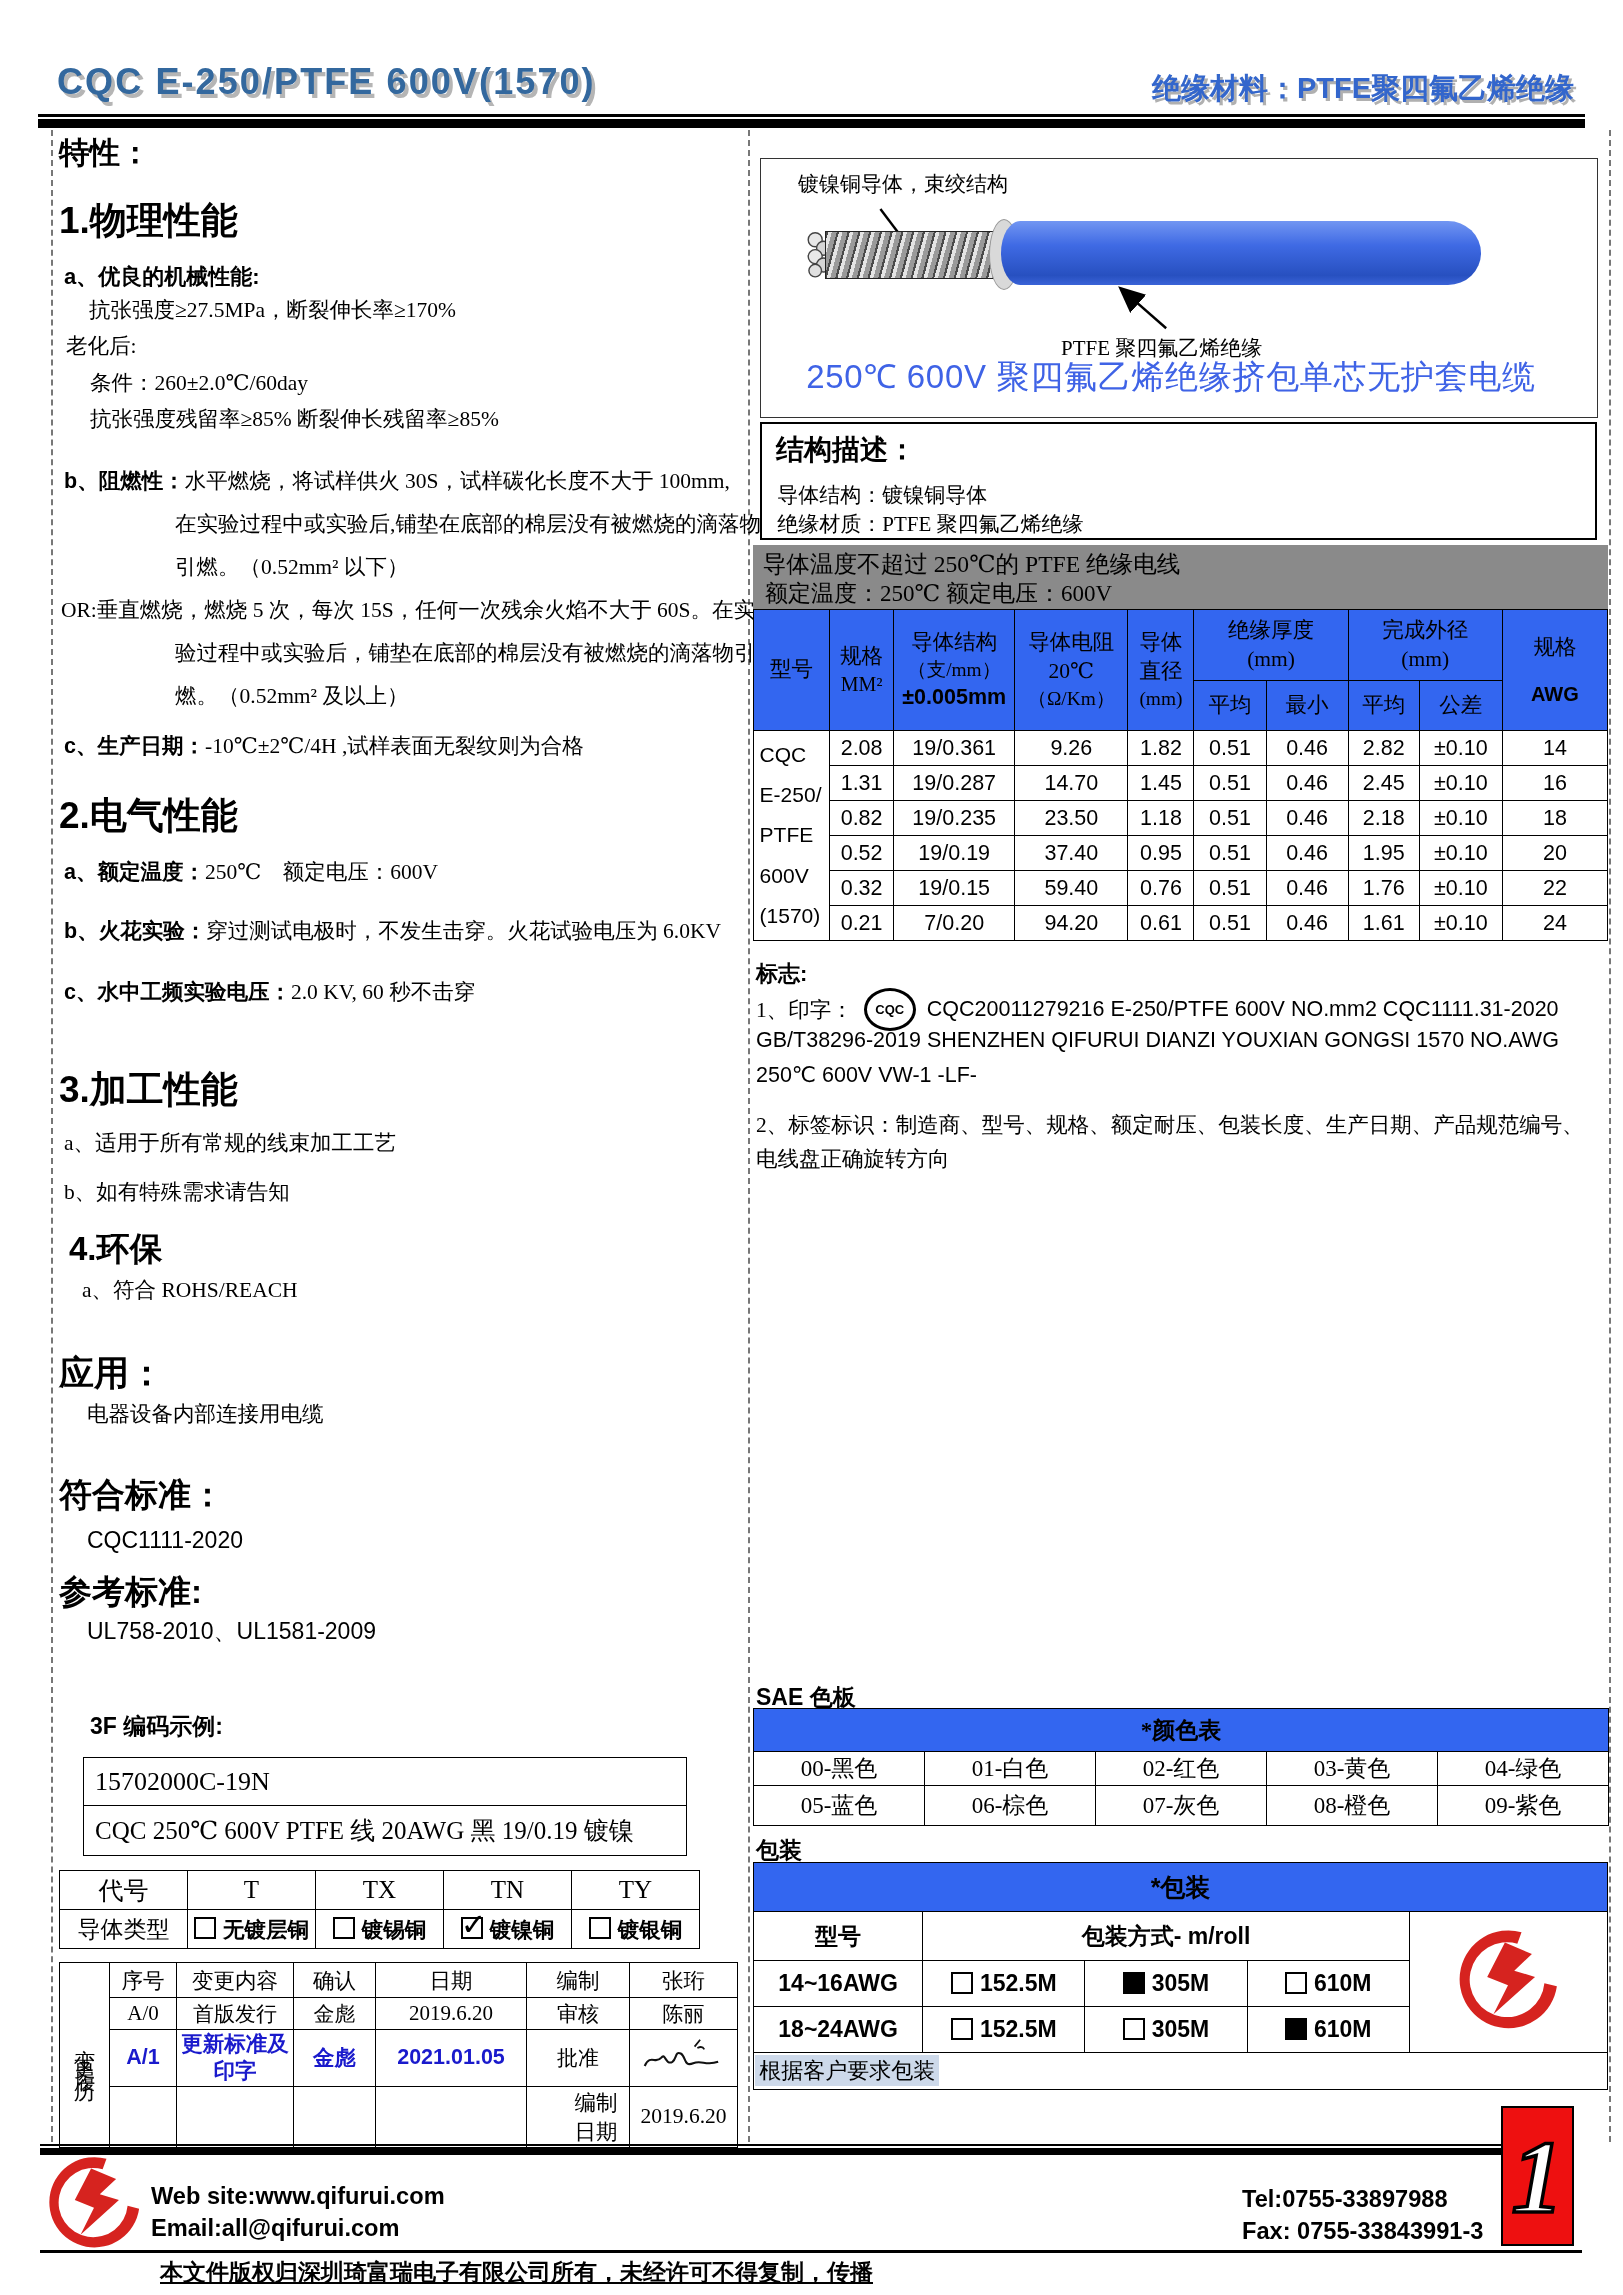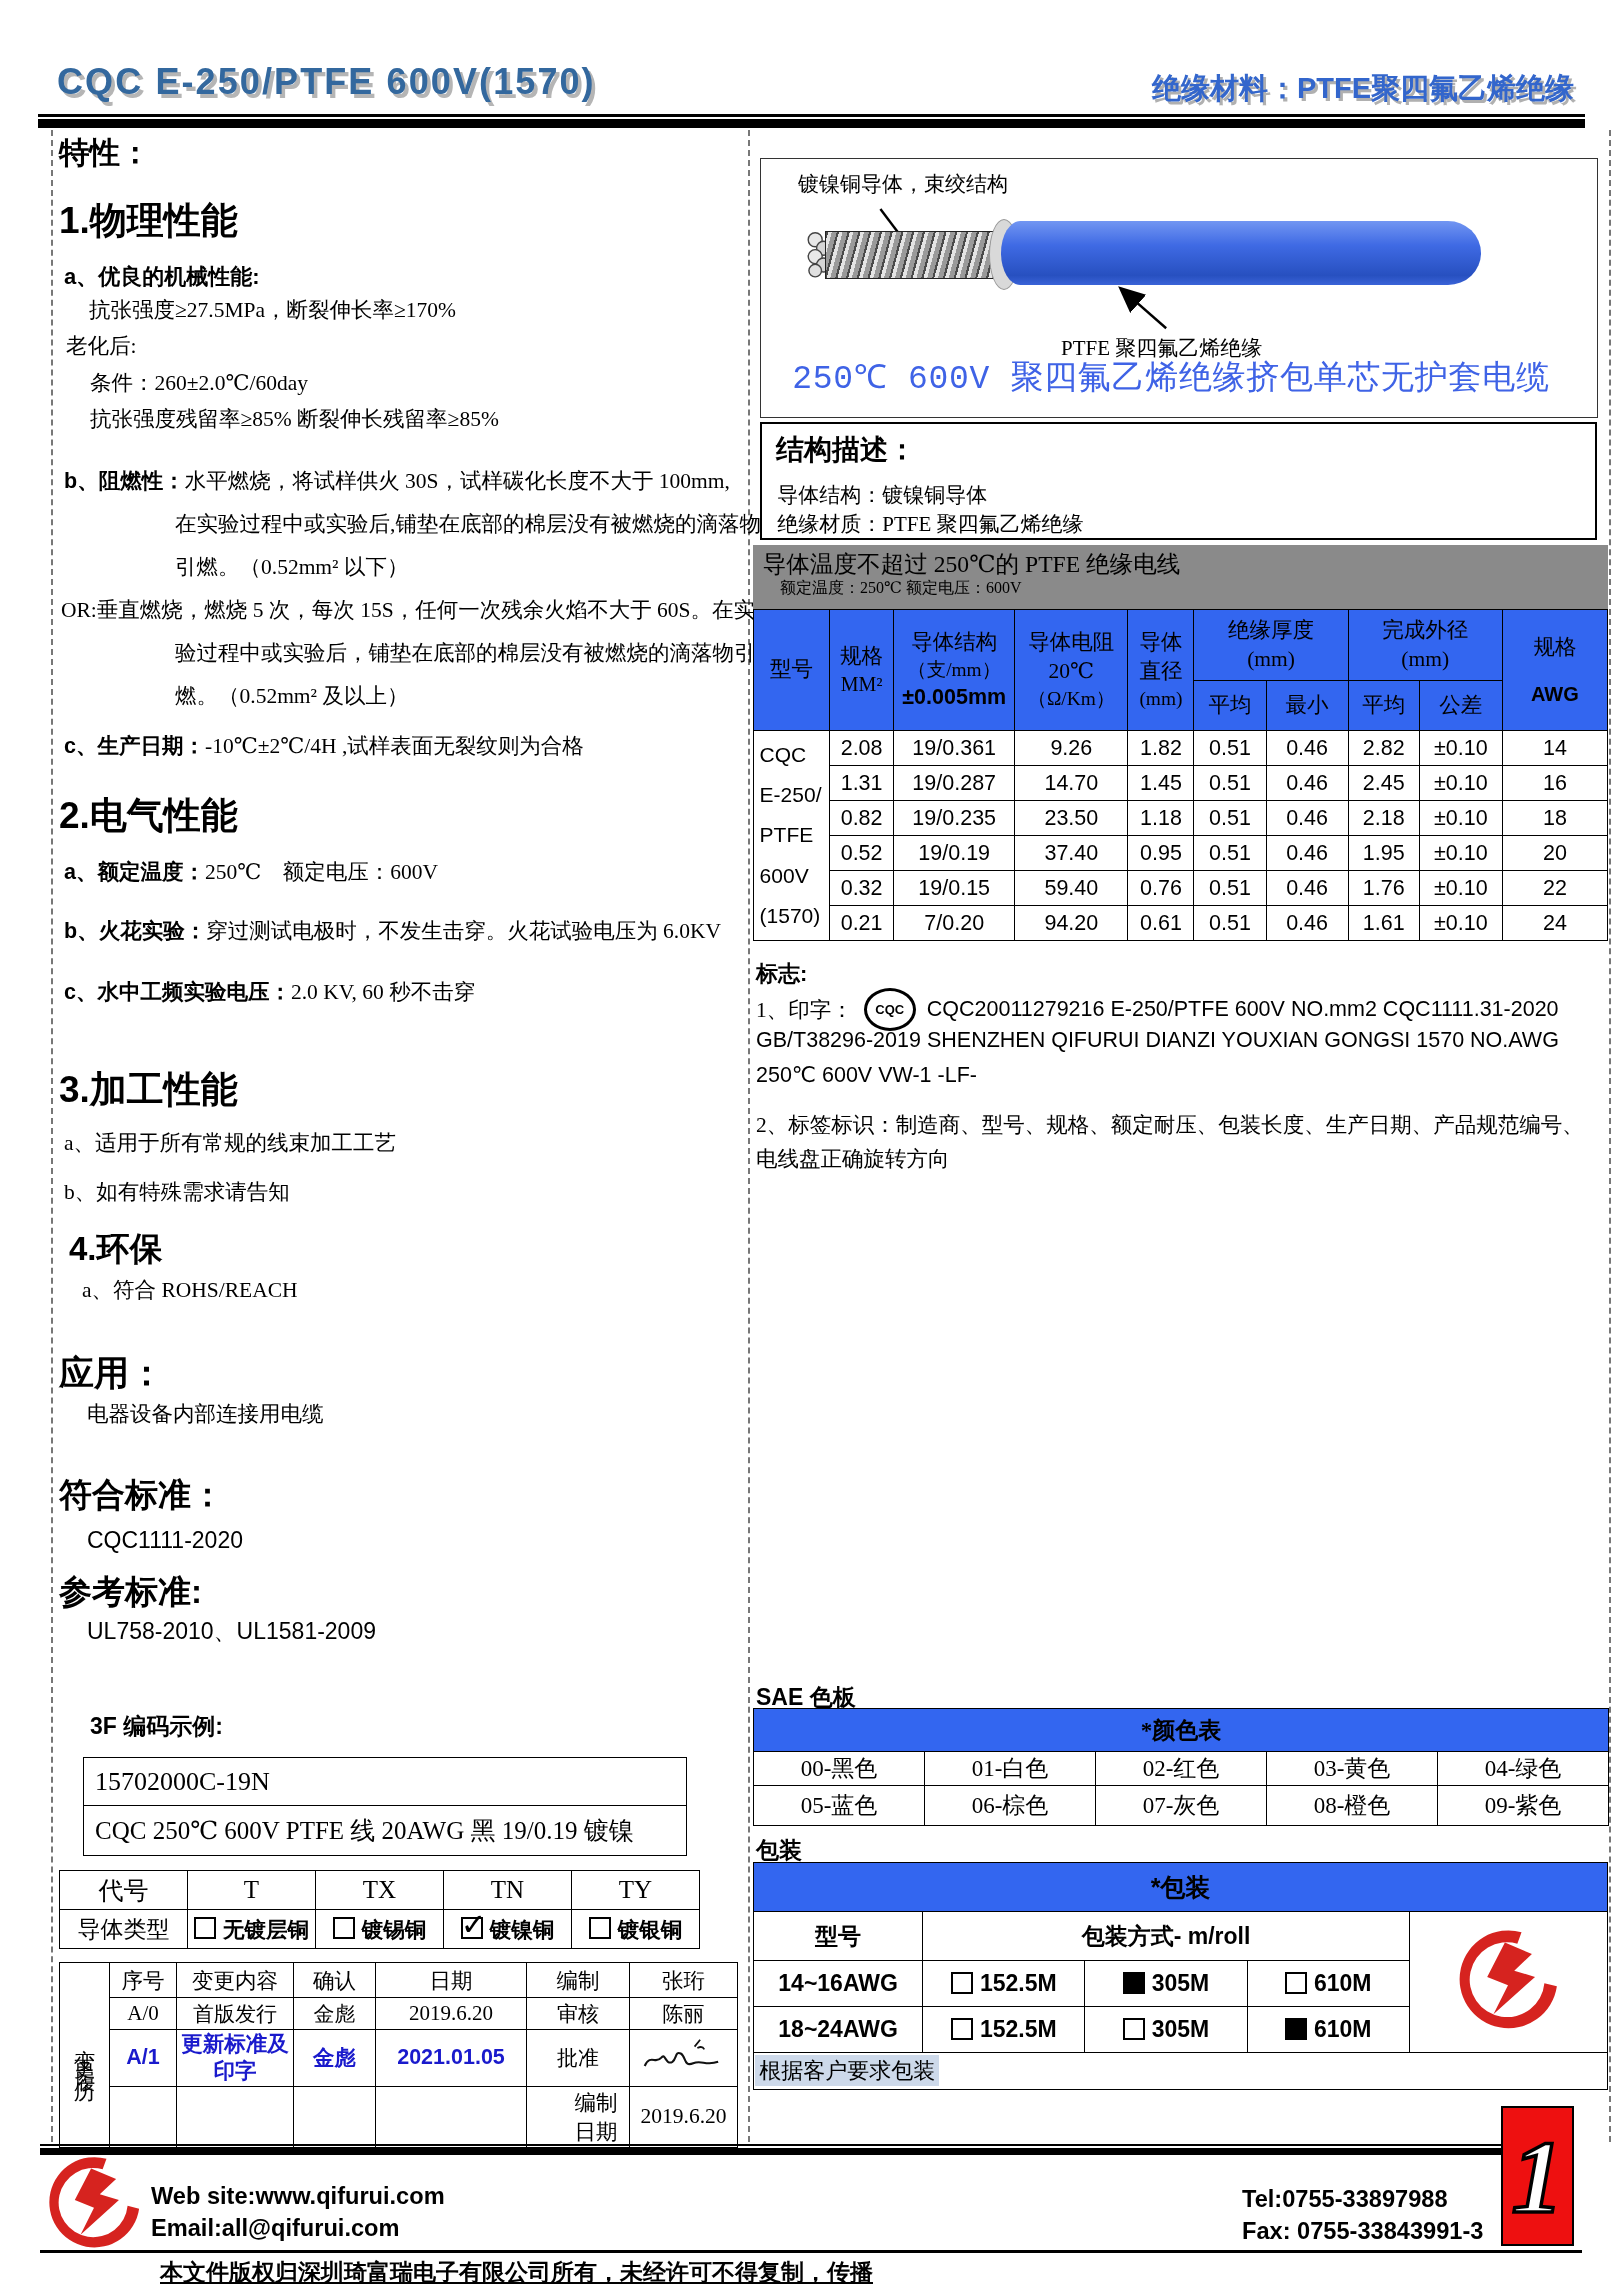--- a/index.html
+++ b/index.html
@@ -41,21 +41,21 @@
   
   .illu-box{left:760px;top:158px;width:836px;height:258px;border:1.4px solid #333;}
   .conductor{position:absolute;left:64px;top:72px;width:175px;height:46px;border:0.7px solid #222;
      background:repeating-linear-gradient(105deg,#4a4a4a 0 2.1px,#e4e4e4 2.1px 5.6px,#9a9a9a 5.6px 10.4px);}
   .endcap{position:absolute;left:228px;top:60px;width:28px;height:69px;background:#d9d9d9;
      border:0.7px solid #999;border-radius:50%;}
   .cablebody{position:absolute;left:240px;top:62px;width:480px;height:64px;
      background:linear-gradient(180deg,#7296f2 0%,#3f6ae4 38%,#2750c0 85%,#3a63d8 100%);
      border-radius:19.4px 33px 33px 19.4px / 50% 50% 50% 50%;}
   .illu-title{position:absolute;left:0;right:16px;top:194px;text-align:center;font-size:33px;
-     color:#3F63E6;font-family:Liberation Mono, monospace;letter-spacing:0.7px;white-space:nowrap;}
+     color:#3F63E6;font-family:Liberation Sans, sans-serif;letter-spacing:0.7px;white-space:nowrap;}
   .struct-box{left:760px;top:422px;width:833px;height:114px;border:2.1px solid #000;}
   .gray-banner{left:753px;top:545px;width:855px;height:64px;background:#8A8A8A;}
   .spec{position:absolute;left:753px;top:609px;width:855px;}
   .spec td{border:1.4px solid #000;text-align:center;vertical-align:middle;}
   .spec .hd{background:#3366F0;}
   .hcn{font-family:"Liberation Serif","DejaVu Serif",serif;font-size:21.5px;line-height:1.35;}
   .hen{font-size:21.5px;font-weight:bold;line-height:1.3;}
   .dat{font-size:21.5px;}
   .cqc-ellipse{display:inline-flex;align-items:center;justify-content:center;width:46px;height:37px;
      border:3.5px solid #000;border-radius:50%;font:bold 13px "Liberation Sans","DejaVu Sans",sans-serif;
@@ -241,21 +241,21 @@
   </div>
 
   <div class="abs struct-box">
     <div class="abs b sans" style="left:14px;top:7px;font-size:28px;">结构描述：</div>
     <div class="abs serif" style="left:15.3px;top:57px;font-size:21px;">导体结构：镀镍铜导体</div>
     <div class="abs serif" style="left:15.3px;top:86px;font-size:21px;">绝缘材质：PTFE 聚四氟乙烯绝缘</div>
   </div>
 
   <div class="abs gray-banner">
     <div class="abs serif" style="left:9.7px;top:2.8px;font-size:23.6px;">导体温度不超过 250℃的 PTFE 绝缘电线</div>
-    <div class="abs serif" style="left:27px;top:33px;font-size:16px;text-align:center;">额定温度：250℃  额定电压：600V</div>
+    <div class="abs serif" style="left:12px;top:33px;font-size:23px;text-align:center;">额定温度：250℃  额定电压：600V</div>
   </div>
 
   <table class="spec">
     <colgroup>
       <col style="width:76px">
         <col style="width:64px">
         <col style="width:121px">
         <col style="width:113px">
         <col style="width:66px">
       <col style="width:72px">

